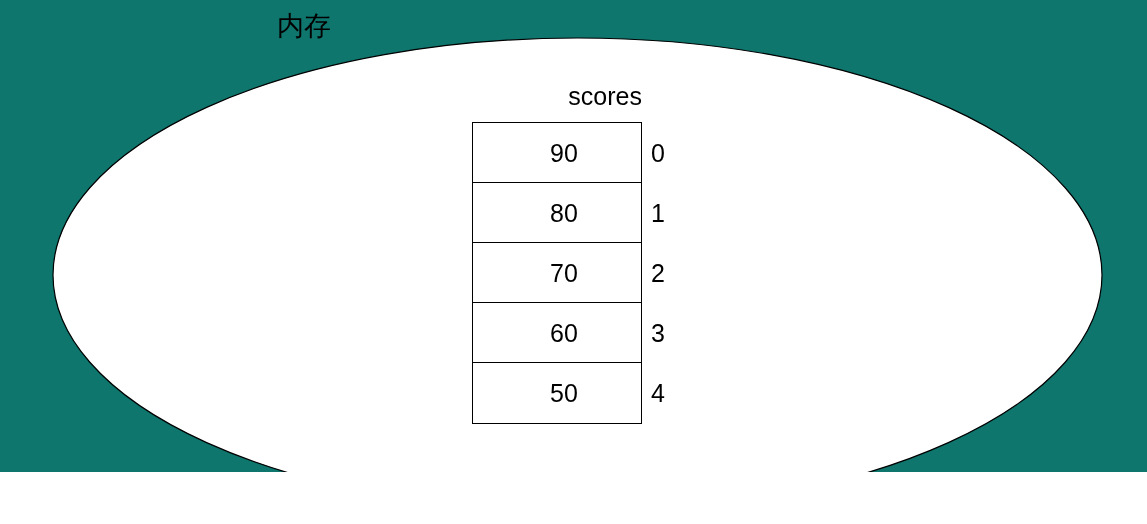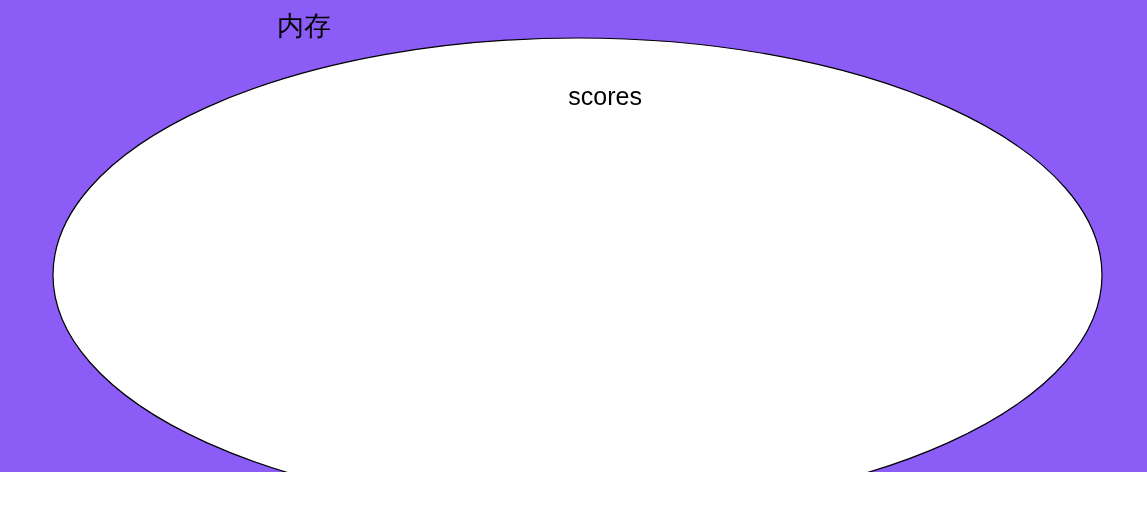--- a/index.html
+++ b/index.html
@@ -8,21 +8,21 @@
     background: #ffffff;
   }
   body {
     font-family: "Liberation Sans", "DejaVu Sans", sans-serif;
     color: #000000;
   }
   #canvas {
     position: relative;
     width: 1147px;
     height: 472px;
-    background: #8b5cf6;
+    background: #0f766e;
     overflow: hidden;
   }
   #memory-ellipse-svg {
     position: absolute;
     left: 0;
     top: 0;
     width: 1147px;
     height: 524px;
   }
   #memory-label {
@@ -94,14 +94,42 @@
 <div id="canvas">
 
   <svg id="memory-ellipse-svg" viewBox="0 0 1147 524" xmlns="http://www.w3.org/2000/svg">
     <ellipse cx="577.5" cy="275" rx="524.5" ry="237" fill="#ffffff" stroke="#000000" stroke-width="1.2"></ellipse>
   </svg>
 
   <div id="memory-label">内存</div>
 
   <div id="array-name-label">scores</div>
 
+  <div id="array-table">
+
+    <div class="array-cell">
+      <span class="array-cell-value">90</span>
+      <span class="array-index-label">0</span>
+    </div>
+
+    <div class="array-cell">
+      <span class="array-cell-value">80</span>
+      <span class="array-index-label">1</span>
+    </div>
+
+    <div class="array-cell">
+      <span class="array-cell-value">70</span>
+      <span class="array-index-label">2</span>
+    </div>
+
+    <div class="array-cell">
+      <span class="array-cell-value">60</span>
+      <span class="array-index-label">3</span>
+    </div>
+
+    <div class="array-cell">
+      <span class="array-cell-value">50</span>
+      <span class="array-index-label">4</span>
+    </div>
+
+  </div>
 
 </div>
 
 </body></html>

